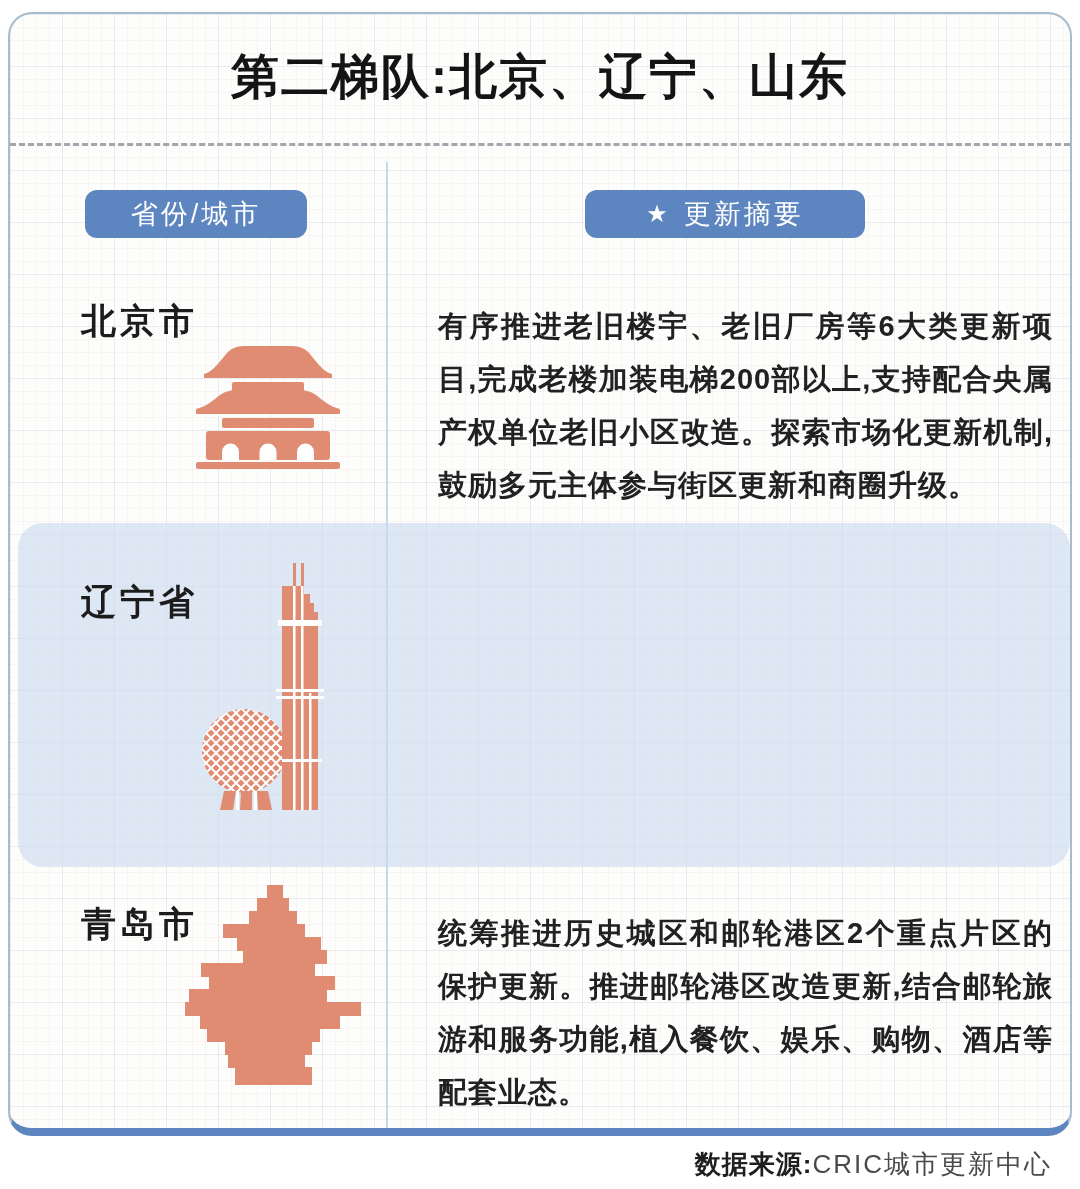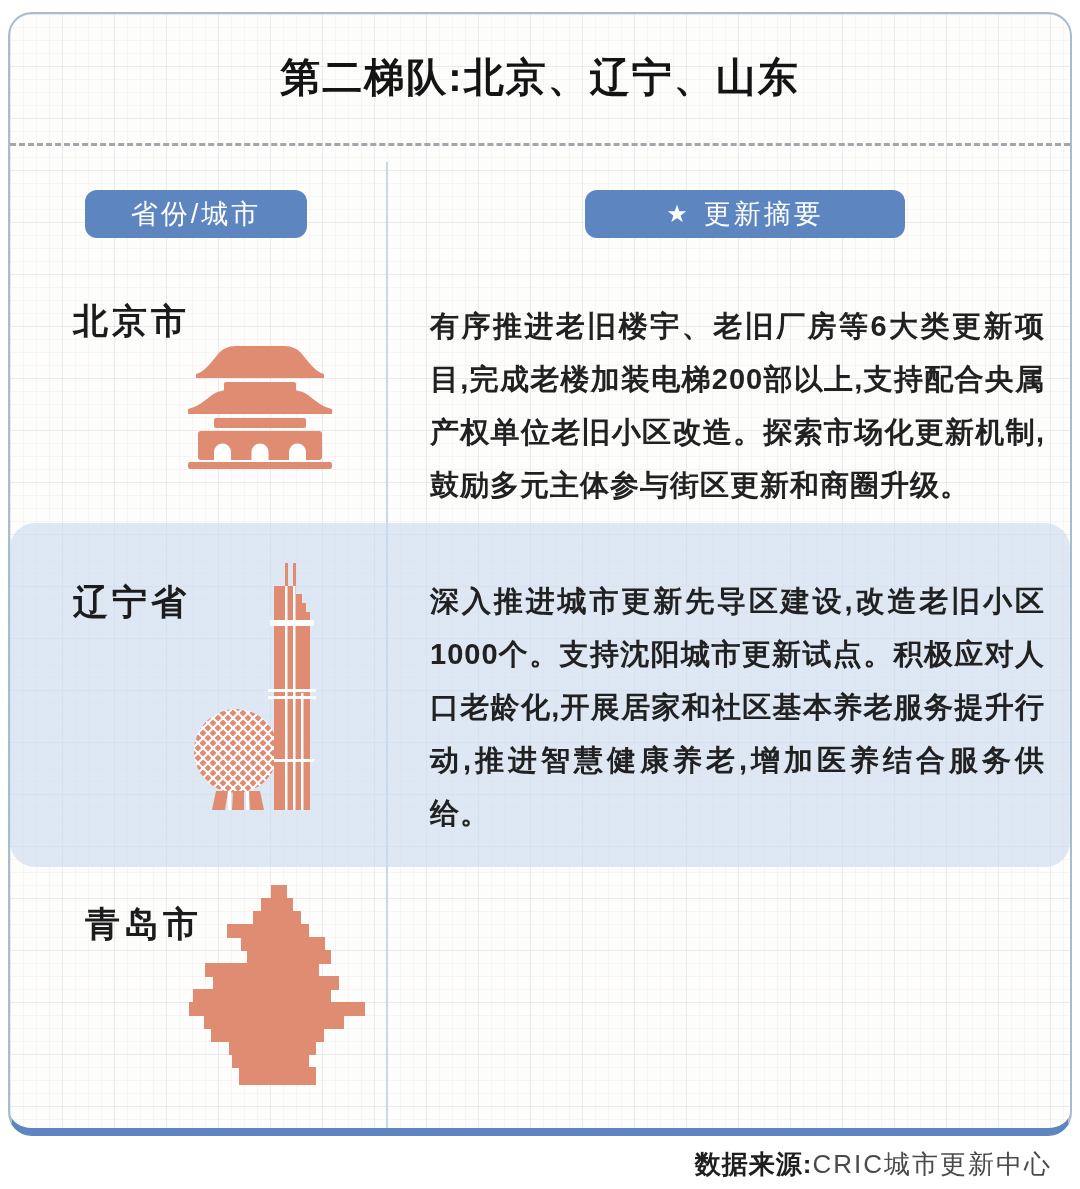--- a/index.html
+++ b/index.html
@@ -18,46 +18,46 @@
     background-image:
       linear-gradient(rgba(176,198,220,.20) 1px, transparent 1px),
       linear-gradient(90deg, rgba(176,198,220,.20) 1px, transparent 1px),
       linear-gradient(rgba(225,190,190,.13) 1px, transparent 1px),
       linear-gradient(90deg, rgba(225,190,190,.13) 1px, transparent 1px);
     background-size:52px 52px,52px 52px,13px 13px,13px 13px;
     overflow:hidden;
   }
   .title{
     position:absolute;left:0;right:0;top:32px;height:62px;line-height:62px;
-    text-align:center;color:#141414;font-size:40px;letter-spacing:2px;
+    text-align:center;color:#141414;font-size:48px;letter-spacing:2px;
     white-space:nowrap;
   }
   .title .t-prefix{font-weight:600;}
   .title .t-strong{font-weight:900;}
   .dashed-divider{
     position:absolute;left:0;right:0;top:129px;height:0;
     border-top:3px dashed #a3a6aa;
   }
   .v-divider{
     position:absolute;left:376px;top:148px;height:966px;width:2px;
     background:#c7d9e9;
   }
   .pill{
     position:absolute;top:176px;height:48px;line-height:48px;
     background:var(--accent,#5d85bf);border-radius:12px;
     color:#ffffff;font-weight:normal;font-size:27px;letter-spacing:3px;
     text-align:center;box-sizing:border-box;
   }
   .pill-left{left:75px;width:222px;}
-  .pill-right{left:575px;width:320px;}
+  .pill-right{left:575px;width:280px;}
   .pill-right .star{font-size:24px;letter-spacing:0;margin-right:16px;vertical-align:1px;}
-  .row{position:absolute;left:0;right:0;}
+  .row{position:absolute;left:8px;right:0;}
   .row-1{top:234px;height:275px;}
   .row-2{top:509px;height:344px;background:rgba(202,219,238,.60);border-radius:25px;}
-  .row-3{top:853px;height:194px;margin-left:12px;}
+  .row-3{top:853px;height:194px;}
   .region-label{
     position:absolute;left:63px;color:#1c1c1c;font-size:35px;font-weight:800;
     letter-spacing:4px;white-space:nowrap;
   }
   .row-1 .region-label{top:50px;}
   .row-2 .region-label{top:56px;}
   .row-3 .region-label{top:34px;}
   .summary{
     position:absolute;left:420px;width:615px;
     color:#212121;font-size:29px;line-height:53px;letter-spacing:1px;
@@ -133,21 +133,20 @@
       <rect class="salmon" x="105" y="0" width="3" height="26"></rect>
       <path class="salmon" d="M86,23 L108,23 L108,31 L114,31 L114,40 L118,40 L118,49 L122,49 L122,247 L86,247 Z"></path>
       <rect class="white" x="82" y="57" width="44" height="6"></rect>
       <rect class="white" x="97" y="23" width="2.5" height="224"></rect>
       <rect class="white" x="105" y="23" width="2.5" height="224"></rect>
       <rect class="white" x="113" y="130" width="2.5" height="117"></rect>
       <rect class="white" x="80" y="126" width="48" height="3"></rect>
       <rect class="white" x="80" y="133" width="48" height="3"></rect>
       <rect class="white" x="86" y="196" width="40" height="3"></rect>
     </svg>
-    <div class="summary">深入推进城市更新先导区建设,改造老旧小区1000个。支持沈阳城市更新试点。积极应对人口老龄化,开展居家和社区基本养老服务提升行动,推进智慧健康养老,增加医养结合服务供给。</div>
   </div>
 
   <div class="row row-3">
     <div class="region-label">青岛市</div>
     <svg class="icon" width="176" height="200" viewBox="0 0 176 200">
       <rect class="salmon" x="82" y="0" width="16" height="14"></rect>
       <rect class="salmon" x="72" y="13" width="32" height="14"></rect>
       <rect class="salmon" x="64" y="26" width="48" height="14"></rect>
       <rect class="salmon" x="38" y="39" width="82" height="14"></rect>
       <rect class="salmon" x="52" y="52" width="84" height="14"></rect>
@@ -155,19 +154,20 @@
       <rect class="salmon" x="16" y="78" width="114" height="14"></rect>
       <rect class="salmon" x="24" y="91" width="126" height="14"></rect>
       <rect class="salmon" x="4" y="104" width="138" height="14"></rect>
       <rect class="salmon" x="0" y="117" width="176" height="14"></rect>
       <rect class="salmon" x="15" y="130" width="140" height="14"></rect>
       <rect class="salmon" x="22" y="143" width="113" height="14"></rect>
       <rect class="salmon" x="40" y="156" width="87" height="14"></rect>
       <rect class="salmon" x="43" y="169" width="77" height="14"></rect>
       <rect class="salmon" x="50" y="182" width="77" height="18"></rect>
     </svg>
+    <div class="summary">统筹推进历史城区和邮轮港区2个重点片区的保护更新。推进邮轮港区改造更新,结合邮轮旅游和服务功能,植入餐饮、娱乐、购物、酒店等配套业态。</div>
   </div>
 
 </div>
 
 <div class="footer">
   <span class="f-label">数据来源:</span><span class="f-source">CRIC城市更新中心</span>
 </div>
 
 </body></html>

